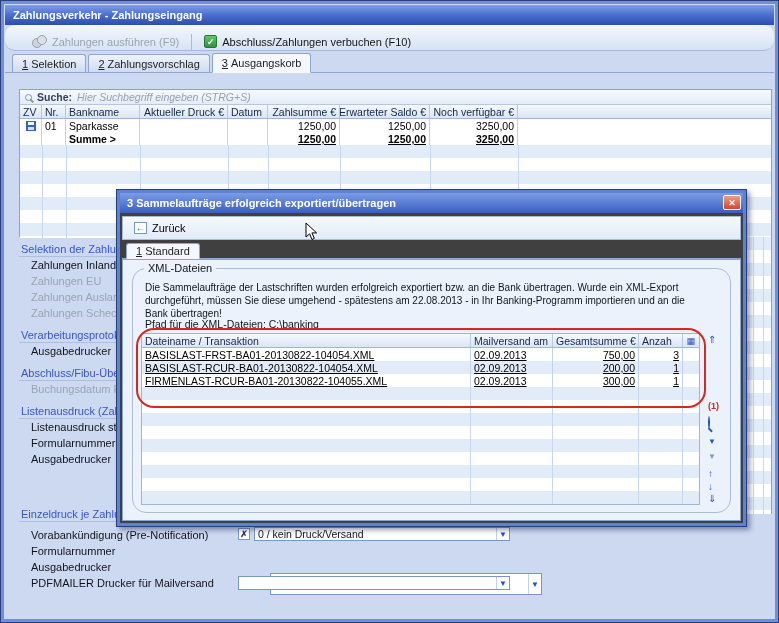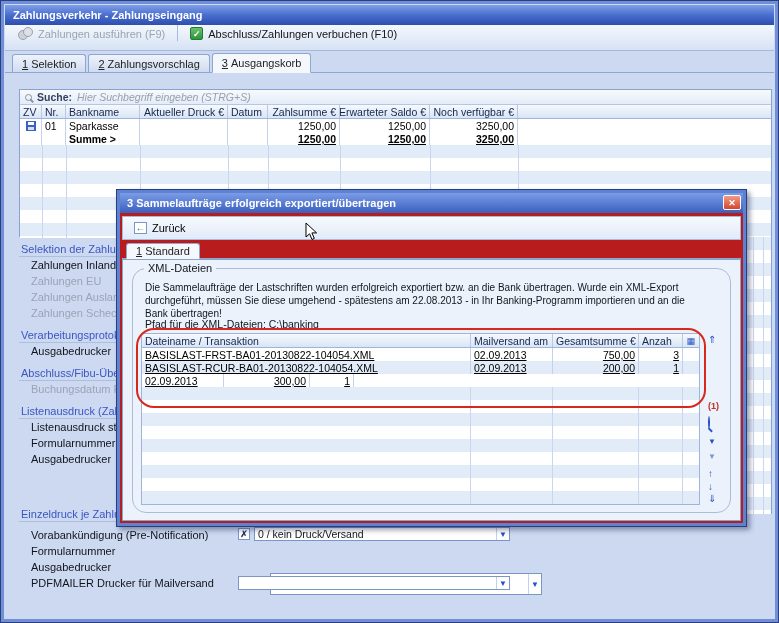--- a/index.html
+++ b/index.html
@@ -8,21 +8,21 @@
   .abs { position:absolute; }
 
   .window { position:absolute; inset:0; background:#cdd9f0; border:1px solid #2b3f7e; box-shadow: inset 0 0 0 3px #6f8fd8; }
 
   .titlebar { left:4px; top:4px; right:4px; height:20px;
     background:linear-gradient(180deg,#7f9fe8 0%,#4a6ecf 50%,#2c4fae 100%);
     color:#fff; font-weight:bold; display:flex; align-items:center; padding-left:8px; }
 
   .toolbar { left:4px; top:24px; right:4px; height:26px;
     background:linear-gradient(180deg,#f4f8fd,#d6e2f4); border-bottom:1px solid #a7b9da;
-    display:flex; align-items:flex-start; padding-left:6px; gap:3px; }
+    display:flex; align-items:flex-end; padding-left:20px; gap:3px;border-radius:10px; }
   .tbtn { display:flex; align-items:center; gap:5px; padding:2px 7px; border-radius:2px; }
   .tlabel { color:#151515; }
   .dim { color:#9aa4b2; }
   .tsep { width:1px; height:16px; background:#a9badc; margin:0 2px; }
 
   .coins-icon { position:relative; width:15px; height:13px; }
   .coins-icon::before { content:""; position:absolute; left:0; top:3px; width:8px; height:8px; border-radius:50%; background:#ced3da; border:1px solid #99a1ad; }
   .coins-icon::after  { content:""; position:absolute; left:5px; top:0; width:8px; height:8px; border-radius:50%; background:#dde1e7; border:1px solid #99a1ad; }
   .post-icon { width:13px; height:13px; border-radius:2px; background:linear-gradient(#69c26d,#2f9240); border:1px solid #237a31;
     color:#fff; font-size:9px; font-weight:bold; display:flex; align-items:center; justify-content:center; }
@@ -69,21 +69,21 @@
 
   
   .flabel { color:#10151c; white-space:nowrap; }
   .combo { border:1px solid #7a96c8; background:#fff; display:flex; align-items:center; padding-left:3px; font-size:10.5px; color:#10151c; }
   .combo .arr { margin-left:auto; align-self:stretch; display:flex; align-items:center; padding:0 2px; color:#2150c8; font-size:8px; border-left:1px solid #c3d2ea; }
   .chk { width:12px; height:12px; border:1px solid #7a96c8; background:#fff; display:flex; align-items:center; justify-content:center; font-size:9px; color:#24365e; font-weight:bold; }
 
   
   .dialog { left:115px; top:188px; width:631px; height:338px; border:1px solid #26407c; background:#5f81d2; padding:3px;
     box-shadow:3px 3px 5px rgba(30,40,80,.45); }
-  .dlg-in { position:relative; width:100%; height:100%; background:#b91c1c; }
+  .dlg-in { position:relative; width:100%; height:100%; background:#404040; }
   .dlg-title { position:absolute; left:0; right:0; top:0; height:20px;
     background:linear-gradient(180deg,#7b9ce6,#3a5fc0); color:#fff; font-weight:bold; display:flex; align-items:center; padding-left:7px; }
   .dlg-close { position:absolute; right:2px; top:2px; width:18px; height:15px;
     background:linear-gradient(#f09a86,#d4452b); border:1px solid #fff; border-radius:2px;
     color:#fff; font-size:9px; font-weight:bold; display:flex; align-items:center; justify-content:center; }
   .dlg-toolbar { position:absolute; left:2px; right:2px; top:23px; height:24px; border:1px solid #a8b8d8;
     background:linear-gradient(#f6f9fe,#e2ebf8); display:flex; align-items:center; padding-left:4px; }
   .back-btn { display:flex; align-items:center; gap:5px; padding:1px 7px; }
   .back-icon { width:13px; height:12px; border:1px solid #7a96c8; background:#fff; display:flex; align-items:center; justify-content:center;
     color:#1f8f2a; font-weight:bold; font-size:10px; line-height:10px; }
@@ -296,20 +296,21 @@
               <div class="cell dw-ico"></div>
             </div>
             <div class="drow alt">
               <div class="cell dw-name">BASISLAST-RCUR-BA01-20130822-104054.XML</div>
               <div class="cell dw-date">02.09.2013</div>
               <div class="cell dw-sum num">200,00</div>
               <div class="cell dw-anz num">1</div>
               <div class="cell dw-ico"></div>
             </div>
             <div class="drow">
+              <div class="cell dw-name">FIRMENLAST-RCUR-BA01-20130822-104055.XML</div>
               <div class="cell dw-date">02.09.2013</div>
               <div class="cell dw-sum num">300,00</div>
               <div class="cell dw-anz num">1</div>
               <div class="cell dw-ico"></div>
             </div>
             <div class="stripes dstripes">
               <div class="vline" style="right:228px"></div>
               <div class="vline" style="right:146px"></div>
               <div class="vline" style="right:60px"></div>
               <div class="vline" style="right:16px"></div>

